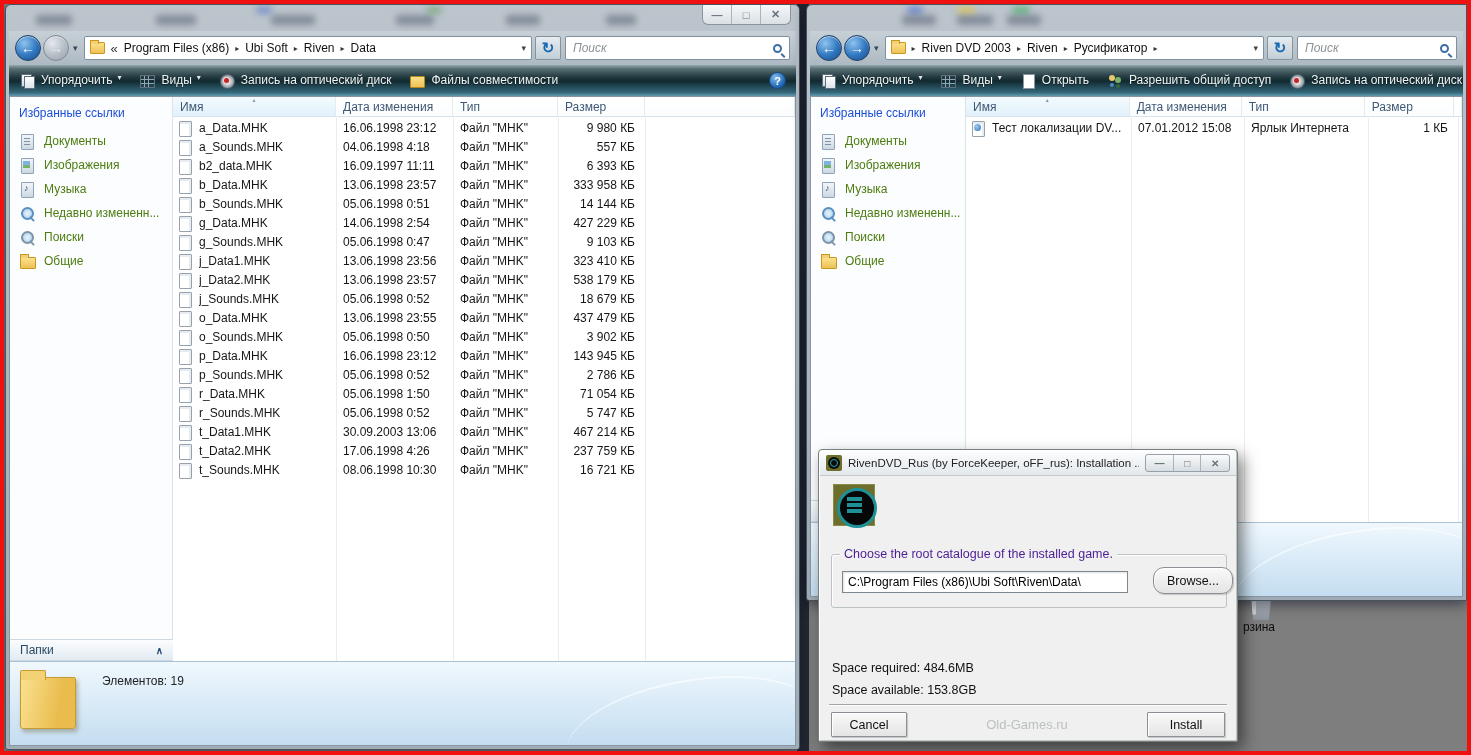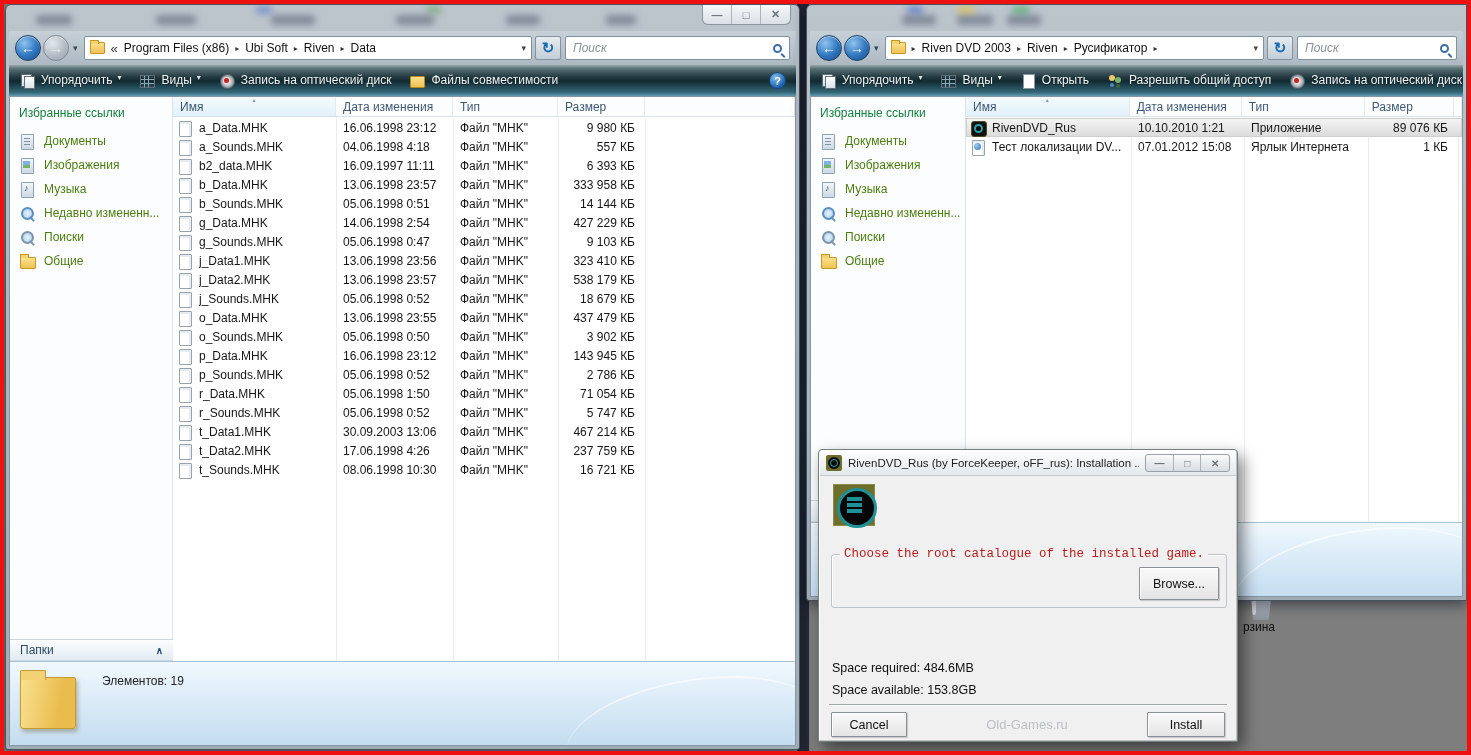--- a/index.html
+++ b/index.html
@@ -101,21 +101,21 @@
   .tb-help { margin-left:auto; width:17px; height:17px; border-radius:50%; flex:0 0 17px;
       background:radial-gradient(circle at 35% 30%,#7fbcec,#1d63b4 70%); border:1px solid #174a82;
       display:flex; align-items:center; justify-content:center; color:#fff; font-size:11px; font-weight:bold; }
 
   .main { position:absolute; left:3px; right:3px; top:91px; bottom:3px; background:#fff; border:1px solid #8796a4; overflow:hidden; }
 
   .sidebar { position:absolute; left:0; top:0; bottom:84px; background:#fbfdfe; border-right:1px solid #dbe2e8; padding:9px 0 0 9px; }
   .lw .sidebar { width:163px; }
   .rw .sidebar { width:155px; }
   .rw .main .sidebar { bottom:74px; }
-  .sb-header { font-size:12px; color:#15803d; margin-bottom:9px; }
+  .sb-header { font-size:12px; color:#1d4ed8; margin-bottom:9px; }
   .sb-item { display:flex; align-items:center; height:24px; font-size:12px; color:#4d7c0f; cursor:default; }
   .si { width:17px; height:17px; position:relative; margin-right:8px; flex:0 0 17px; }
   .sb-item[data-icon="docs"] .si::before, .sb-item[data-icon="pictures"] .si::before, .sb-item[data-icon="music"] .si::before {
       content:""; position:absolute; left:2px; top:1px; width:11px; height:14px;
       background:linear-gradient(#f2f6fa,#cdd8e2); border:1px solid #8fa3b8; border-radius:1px; }
   .sb-item[data-icon="docs"] .si::after { content:""; position:absolute; left:5px; top:5px; width:6px; height:1px;
       background:#7e93a8; box-shadow:0 3px 0 #7e93a8, 0 6px 0 #7e93a8; }
   .sb-item[data-icon="pictures"] .si::after { content:""; position:absolute; left:4px; top:4px; width:7px; height:7px;
       background:linear-gradient(180deg,#7fb2e0 55%,#74b36b 55%); }
   .sb-item[data-icon="music"] .si::after { content:"\266A"; position:absolute; left:5px; top:2px; font-size:9px; color:#3c5a78; }
@@ -203,28 +203,28 @@
       color:#6a7276; border-right:1px solid #aab3ba; }
   .dlg-cap:last-child { border-right:none; }
   .dlg-bigicon { position:absolute; left:14px; top:34px; width:42px; height:42px; background:#6d6d2c; border:1px solid #8a8a4a; }
   .dlg-bigicon::before { content:""; position:absolute; left:3px; top:3px; width:34px; height:34px; border-radius:50%;
       background:#070707; border:3px solid #1f9096; }
   .dlg-bigicon::after { content:""; position:absolute; left:13px; top:12px; width:15px; height:4px; background:#1f9096;
       box-shadow:0 6px 0 #1f9096, 0 12px 0 #1f9096; }
   .dlg-msg { position:absolute; left:70px; top:33px; width:340px; font-size:12.5px; line-height:15px; color:#101010; }
   .dlg-group { position:absolute; left:12px; top:104px; width:396px; height:54px;
       border:1px solid #bdc3c7; border-radius:3px; box-shadow:inset 1px 1px 0 #fff; }
-  .dlg-group-label { position:absolute; left:8px; top:-8px; background:#f0f0f0; padding:0 4px; font-size:12.5px; color:#b91c1c;font-family:Liberation Mono, monospace; }
+  .dlg-group-label { position:absolute; left:8px; top:-8px; background:#f0f0f0; padding:0 4px; font-size:12.5px; color:#4c1d95; }
   .dlg-path { position:absolute; left:10px; top:16px; width:286px; height:22px; background:#fff;
       border:1px solid #7e868e; box-shadow:inset 1px 1px 2px rgba(0,0,0,.12); font-size:12px; padding:3px 5px;
       white-space:nowrap; overflow:hidden; color:#000; }
   .btn { background:linear-gradient(180deg,#fafafa,#e4e4e4); border:1px solid #8a9095;
       box-shadow:inset 1px 1px 0 #fff, 1px 1px 1px rgba(0,0,0,.18); font-size:12.5px; color:#101010;
       display:flex; align-items:center; justify-content:center; cursor:default; border-radius:1px; }
-  .dlg-browse { position:absolute; left:307px; top:12px; width:80px; height:33px; }
+  .dlg-browse { position:absolute; left:321px; top:12px; width:80px; height:27px;border-radius:11px; }
   .dlg-space1 { position:absolute; left:13px; top:211px; font-size:12.5px; color:#101010; }
   .dlg-space2 { position:absolute; left:13px; top:233px; font-size:12.5px; color:#101010; }
   .dlg-hr { position:absolute; left:10px; right:10px; top:254px; border-top:1px solid #9fa5a8; border-bottom:1px solid #fff; }
   .dlg-btnrow { position:absolute; left:12px; right:12px; top:262px; height:25px; display:flex; align-items:center; }
   .dlg-cancel { width:76px; height:25px; }
   .dlg-watermark { flex:1; text-align:center; font-size:13px; color:#bcc0c2; }
   .dlg-install { width:78px; height:25px; }
 </style>
 </head>
 <body>
@@ -612,28 +612,20 @@
         <span class="hcell h-date">Дата изменения</span>
         <span class="hcell h-type">Тип</span>
         <span class="hcell h-size">Размер</span>
         <span class="hcell hfill"></span>
       </div>
       <span class="colline" style="left:165px"></span>
       <span class="colline" style="left:278px"></span>
       <span class="colline" style="left:402px"></span>
       <span class="colline" style="left:492px"></span>
       <div class="rows">
-          <div class="row selected" data-icon="app">
-            <span class="ficon"></span>
-            <span class="fname">RivenDVD_Rus</span>
-            <span class="fdate">10.10.2010 1:21</span>
-            <span class="ftype">Приложение</span>
-            <span class="fsize">89 076 КБ</span>
-            <span class="fill"></span>
-          </div>
           <div class="row" data-icon="inet">
             <span class="ficon"></span>
             <span class="fname">Тест локализации DV...</span>
             <span class="fdate">07.01.2012 15:08</span>
             <span class="ftype">Ярлык Интернета</span>
             <span class="fsize">1 КБ</span>
             <span class="fill"></span>
           </div>
       </div>
     </div>
@@ -648,20 +640,21 @@
     <span class="dlg-title-text">RivenDVD_Rus (by ForceKeeper, oFF_rus): Installation ...</span>
     <span class="dlg-caps">
       <span class="dlg-cap">—</span>
       <span class="dlg-cap">□</span>
       <span class="dlg-cap">✕</span>
     </span>
   </div>
   <span class="dlg-bigicon"></span>
   <div class="dlg-group">
     <span class="dlg-group-label">Choose the root catalogue of the installed game.</span>
+    <div class="dlg-path">C:\Program Files (x86)\Ubi Soft\Riven\Data\</div>
     <div class="btn dlg-browse">Browse...</div>
   </div>
   <div class="dlg-space1">Space required: 484.6MB</div>
   <div class="dlg-space2">Space available: 153.8GB</div>
   <div class="dlg-hr"></div>
   <div class="dlg-btnrow">
     <div class="btn dlg-cancel">Cancel</div>
     <div class="dlg-watermark">Old-Games.ru</div>
     <div class="btn dlg-install">Install</div>
   </div>

